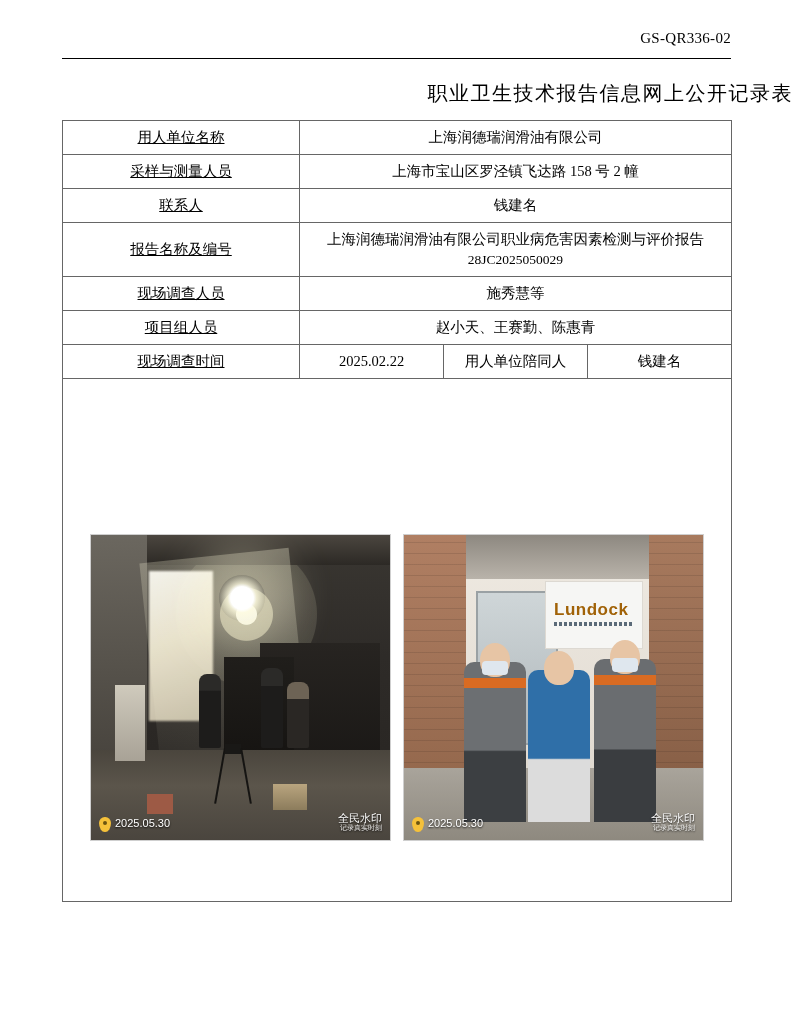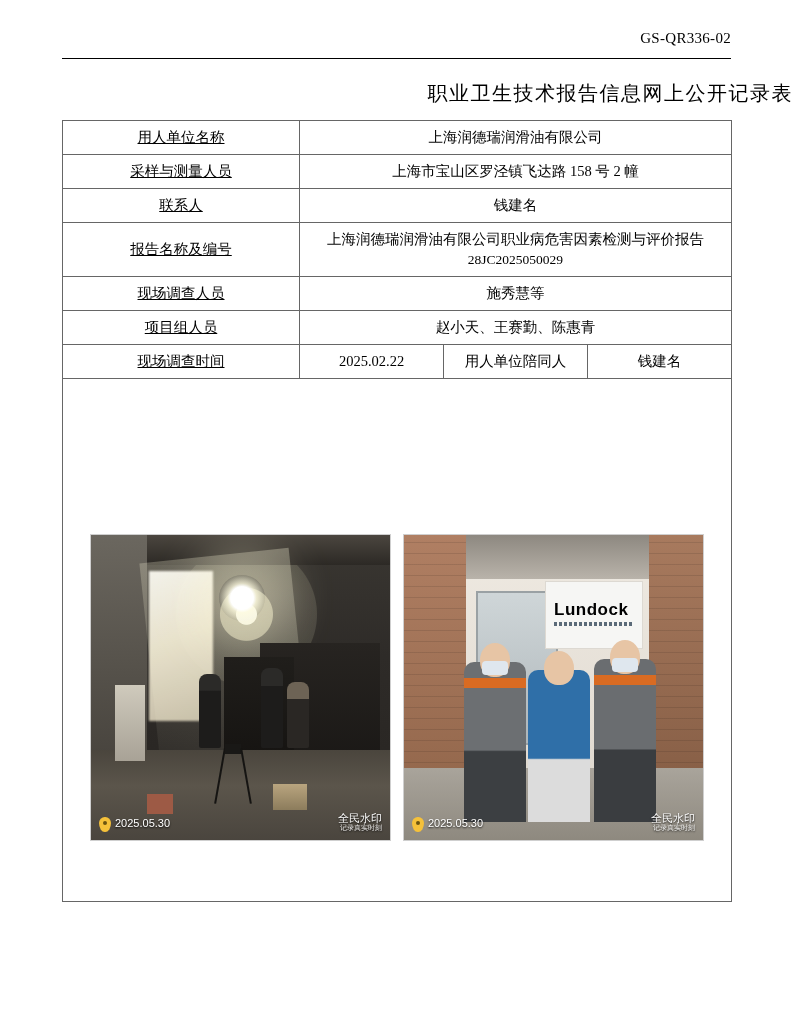--- a/index.html
+++ b/index.html
@@ -193,21 +193,21 @@
     position: absolute; left: 62px; right: 54px; top: 0; height: 44px;
     background: linear-gradient(180deg, #8d8880, #b9b3aa);
   }
   .ph2 .signboard {
     position: absolute; right: 60px; top: 46px; width: 96px; height: 66px;
     background: #f6f6f4;
     border: 1px solid #ddd9d2;
   }
   .ph2 .signtext {
     position: absolute; left: 8px; top: 16px; font-family: "Liberation Sans", sans-serif;
-    font-size: 17px; font-weight: bold; color: #000000; letter-spacing: 0.5px;
+    font-size: 17px; font-weight: bold; color: #a16207; letter-spacing: 0.5px;
   }
   .ph2 .signsub {
     position: absolute; left: 8px; top: 40px; width: 80px; height: 4px;
     background: repeating-linear-gradient(90deg,#5b6a78 0 3px, transparent 3px 5px);
   }
   .ph2 .door {
     position: absolute; left: 72px; top: 56px; width: 78px; height: 150px;
     background: linear-gradient(180deg, #cfd6d8, #aeb6ba);
     border: 2px solid #9aa1a4;
   }

